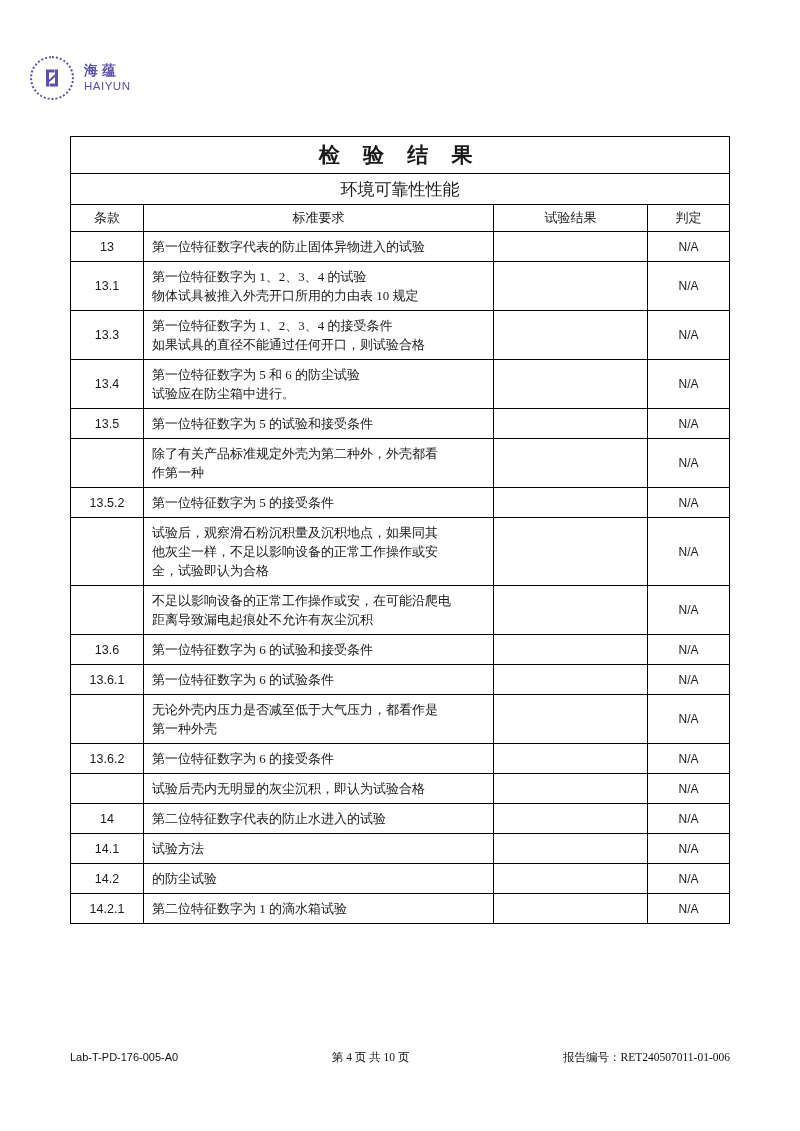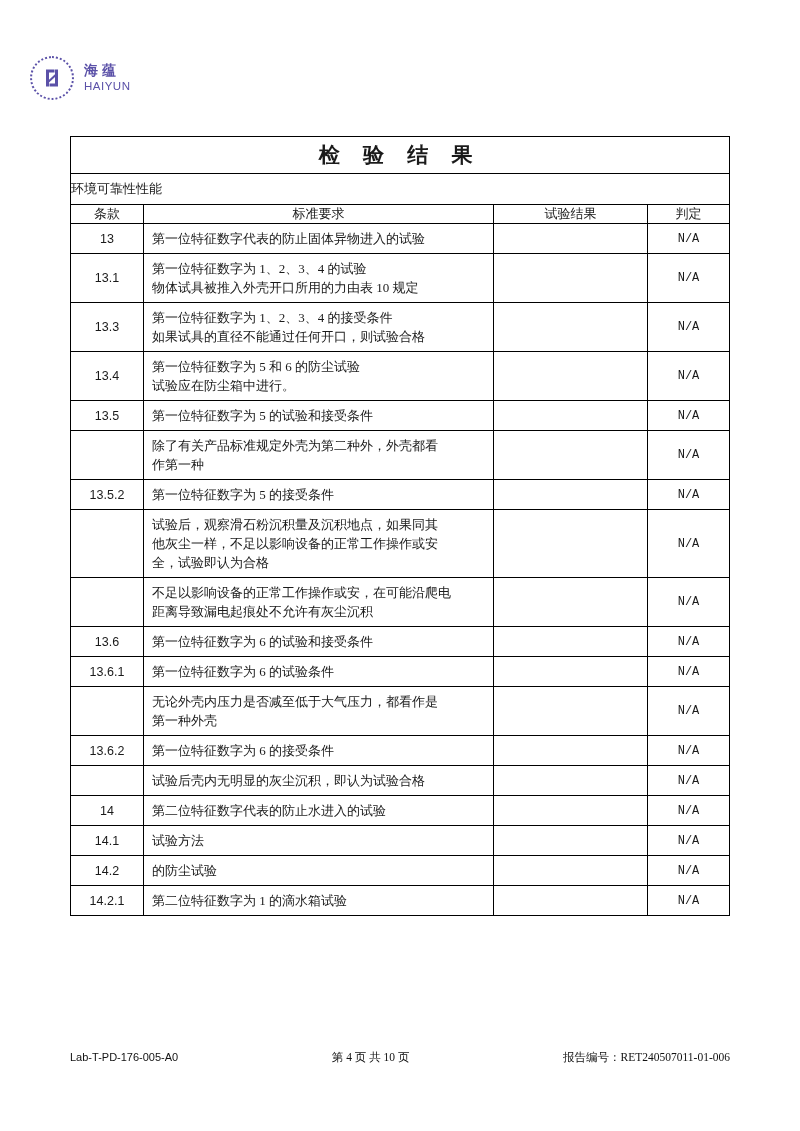--- a/index.html
+++ b/index.html
@@ -45,42 +45,42 @@
   col.c-result   { width: 154px; }
   col.c-verdict  { width: 82px; }
   td, th { border: 1px solid #000; vertical-align: middle; }
 
   .title-cell {
     height: 37px; text-align: center;
     font-size: 21px; font-weight: bold; letter-spacing: 9px;
     padding-left: 0; 
   }
   .section-cell {
-    height: 31px; text-align: left;
-    font-size: 13px; font-weight: normal;
+    height: 31px; text-align: center;
+    font-size: 17px; font-weight: normal;
   }
   th.col-h {
-    height: 19px; text-align: center;
+    height: 27px; text-align: center;
     font-size: 13px; font-weight: normal;
   }
   td.clause {
     text-align: center;
     font-family: "Liberation Sans", "DejaVu Sans", sans-serif;
     font-size: 12.5px;
   }
   td.req {
     padding: 5px 8px;
     font-size: 13px; line-height: 19px;
     white-space: pre-line;
     text-align: left;
   }
   td.result { }
   td.verdict {
     text-align: center;
-    font-family: Liberation Mono, monospace;
+    font-family: Liberation Sans, sans-serif;
     font-size: 12px;
   }
   tr.data-row { min-height: 31px; }
   tr.data-row td { height: 30px; }
 
   
   .footer {
     position: absolute; left: 70px; top: 1050px; width: 660px;
     display: flex; justify-content: space-between; align-items: baseline;
     font-size: 11px; color: #111;

